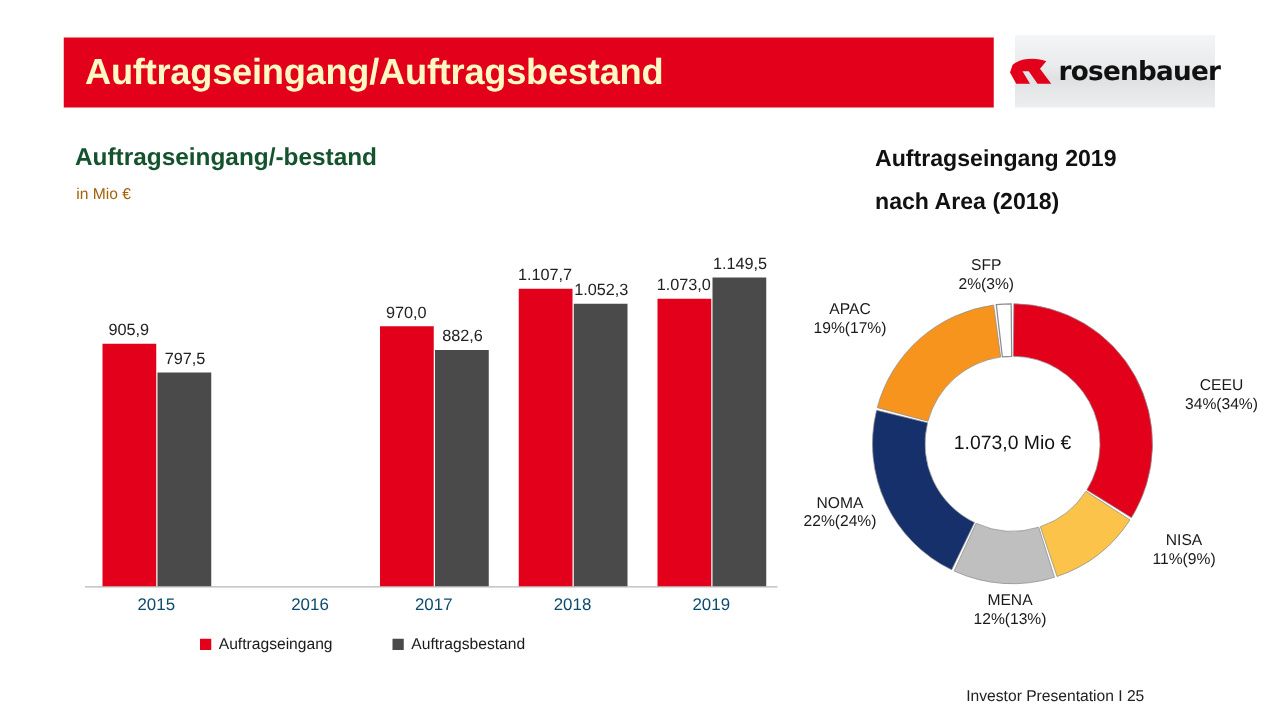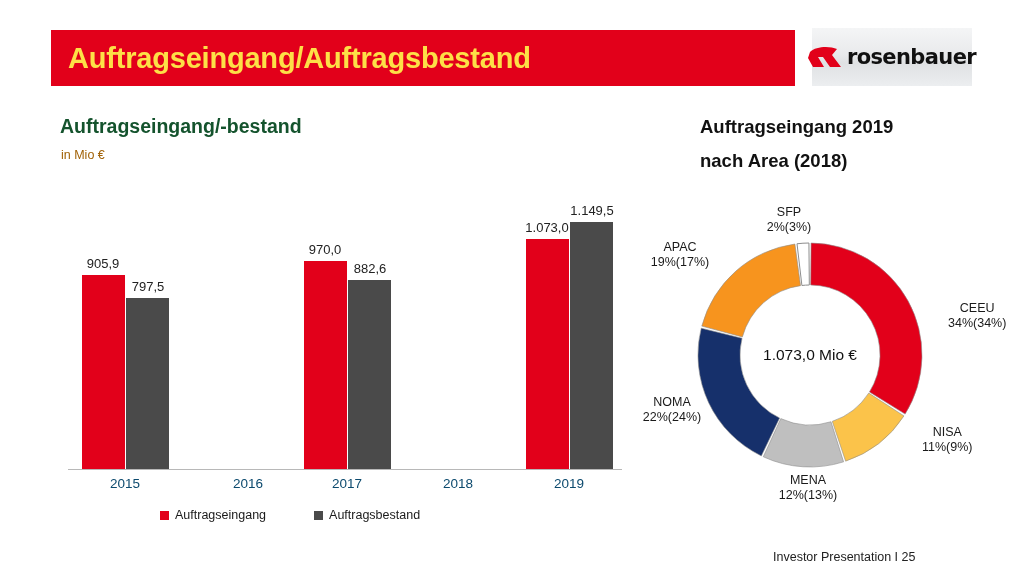--- a/index.html
+++ b/index.html
@@ -21,21 +21,21 @@
     position: absolute;
     left: 51px;
     top: 30px;
     width: 744px;
     height: 56px;
     background: #E2001A;
     display: flex;
     align-items: center;
   }
   #title-text {
-    color: #fde047;
+    color: #fef9c3;
     font-size: 29px;
     font-weight: bold;
     letter-spacing: -0.2px;
     padding-left: 17px;
     white-space: nowrap;
   }
 
   #logo-box {
     position: absolute;
     left: 812px;
@@ -243,20 +243,26 @@
         <div class="bar red" style="height: 194px; background: rgb(226, 0, 26);"></div>
         <div class="bar-label red-lbl" style="bottom: 198px;">905,9</div>
         <div class="bar grey" style="height: 171px; background: rgb(74, 74, 74);"></div>
         <div class="bar-label grey-lbl" style="bottom: 175px;">797,5</div>
       </div>
       <div class="bar-group" style="left: 236px;">
         <div class="bar red" style="height: 208px; background: rgb(226, 0, 26);"></div>
         <div class="bar-label red-lbl" style="bottom: 212px;">970,0</div>
         <div class="bar grey" style="height: 189px; background: rgb(74, 74, 74);"></div>
         <div class="bar-label grey-lbl" style="bottom: 193px;">882,6</div>
+      </div>
+      <div class="bar-group" style="left: 347px;">
+        <div class="bar red" style="height: 238px; background: rgb(226, 0, 26);"></div>
+        <div class="bar-label red-lbl" style="bottom: 242px;">1.107,7</div>
+        <div class="bar grey" style="height: 226px; background: rgb(74, 74, 74);"></div>
+        <div class="bar-label grey-lbl" style="bottom: 230px;">1.052,3</div>
       </div>
       <div class="bar-group" style="left: 458px;">
         <div class="bar red" style="height: 230px; background: rgb(226, 0, 26);"></div>
         <div class="bar-label red-lbl" style="bottom: 234px;">1.073,0</div>
         <div class="bar grey" style="height: 247px; background: rgb(74, 74, 74);"></div>
         <div class="bar-label grey-lbl" style="bottom: 251px;">1.149,5</div>
       </div>
     </div>
 <div class="x-tick" style="left: 73px;">2015</div>
     <div class="x-tick" style="left: 196px;">2016</div>

